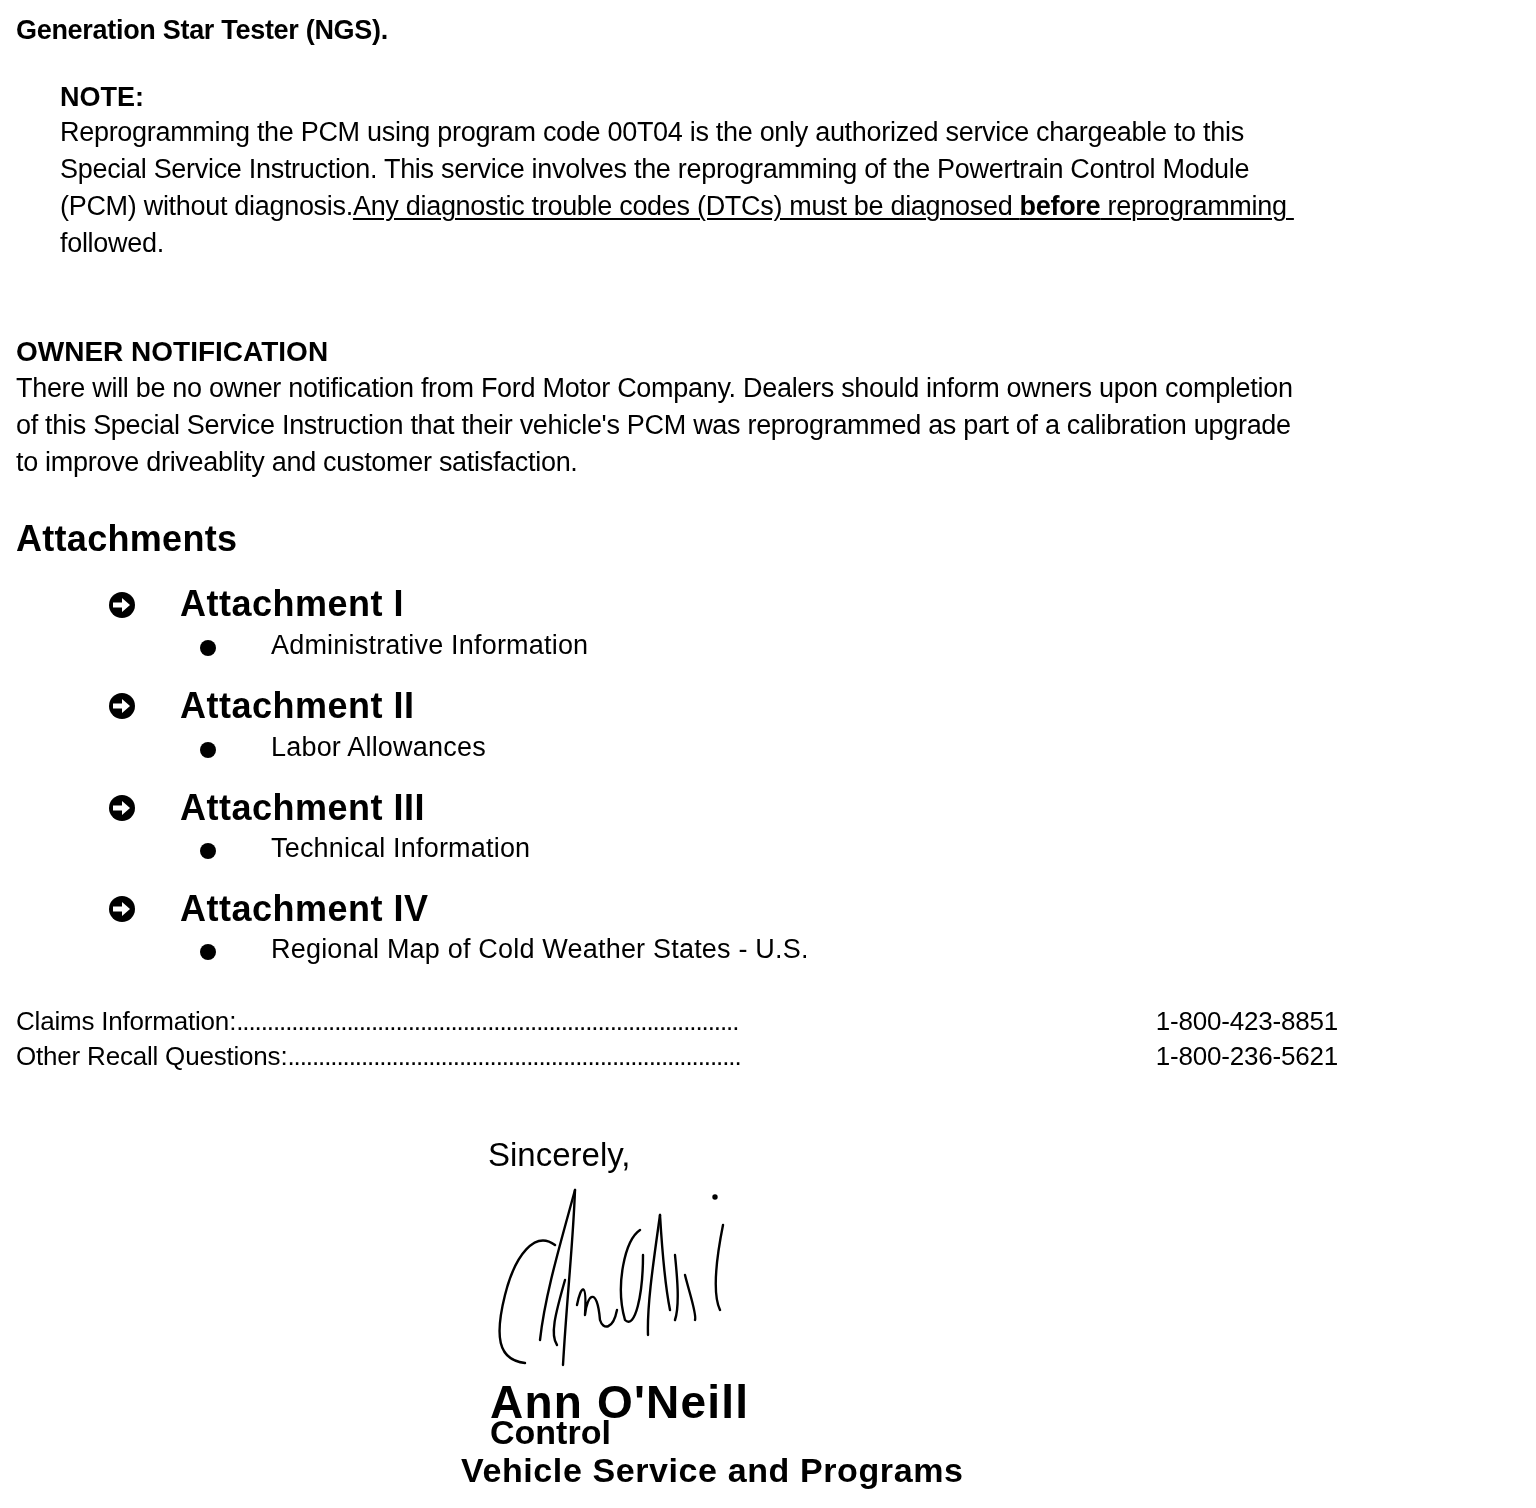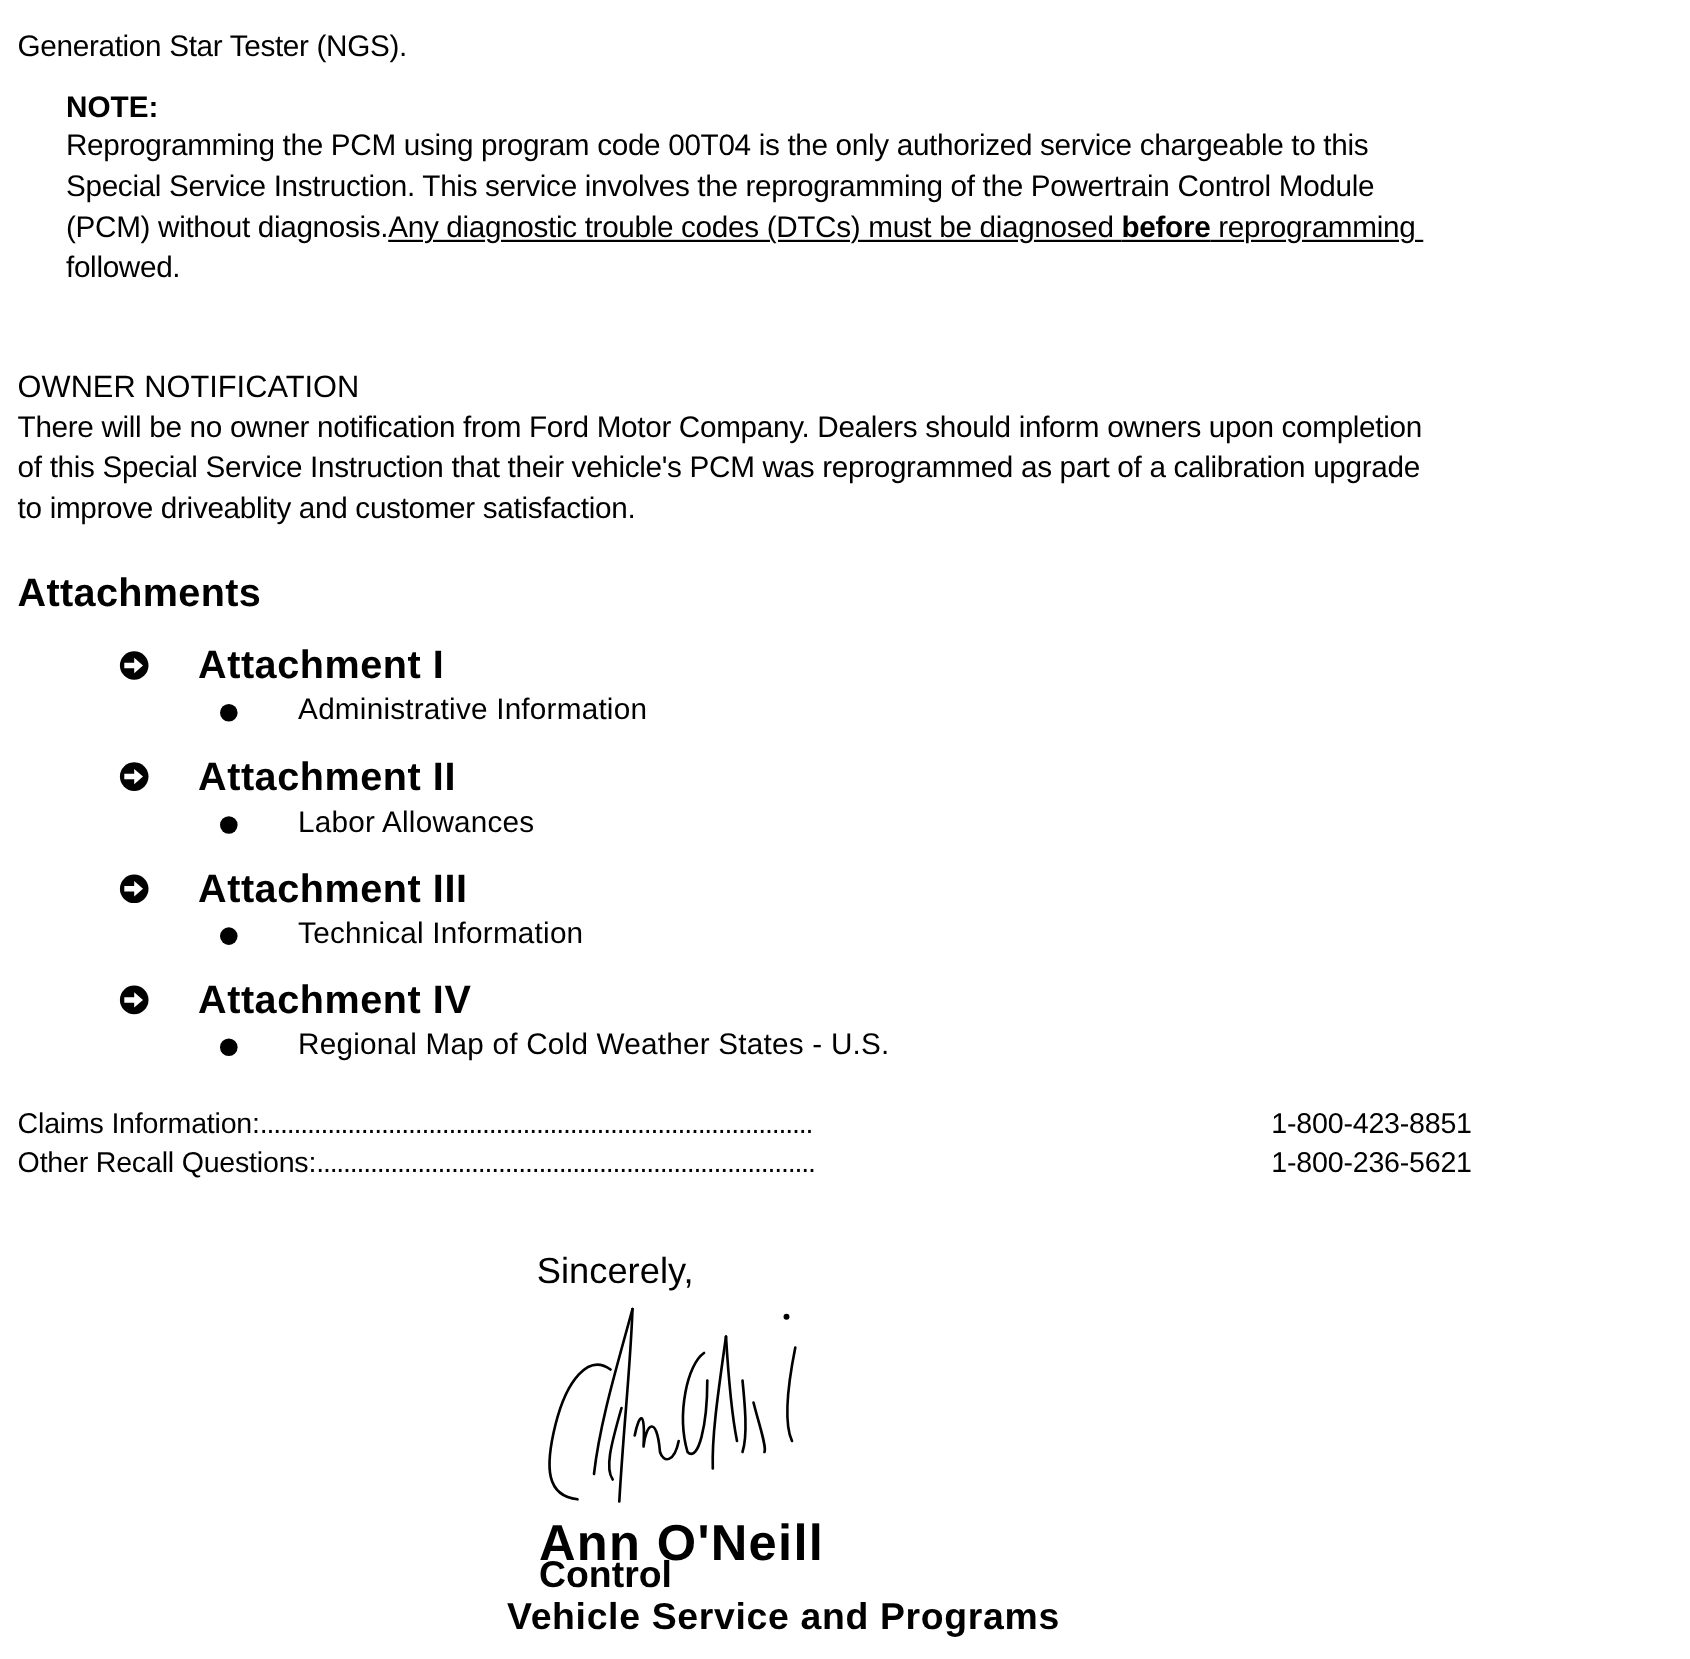--- a/index.html
+++ b/index.html
@@ -5,27 +5,27 @@
   html, body { margin: 0; padding: 0; background: #ffffff; }
   body {
     width: 1536px; height: 1508px; position: relative; overflow: hidden;
     font-family: "Liberation Sans", sans-serif; color: #000;
   }
   .abs { position: absolute; white-space: nowrap; }
   .body-text { font-size: 27px; line-height: 37px; letter-spacing: -0.3px; }
   .bold { font-weight: bold; text-align: center; }
   .u { text-decoration: underline; text-decoration-thickness: 2px; text-underline-offset: 3px; }
 
-  #intro { left: 16px; top: 24px; }
+  #intro { left: 16px; top: 12px; font-weight: bold; }
 
   #note-title { left: 60px; top: 82px; font-size: 27px; font-weight: bold; }
   #note-body { left: 60px; top: 114px; width: 1460px; white-space: normal; }
   #note-body .line { display: block; white-space: nowrap; height: 37px; }
 
-  #owner-title { left: 16px; top: 336px; font-size: 28px; font-weight: normal; }
+  #owner-title { left: 16px; top: 336px; font-size: 28px; font-weight: bold; }
   #owner-body { left: 16px; top: 370px; }
   #owner-body .line { display: block; white-space: nowrap; height: 37px; }
 
   #attach-title { left: 16px; top: 518px; font-size: 36px; font-weight: bold; letter-spacing: 0.3px; }
 
   .att-icon { width: 28px; height: 28px; }
   .att-title { font-size: 36px; font-weight: bold; letter-spacing: 0.5px; }
   .att-bullet { width: 16px; height: 16px; background: #000; border-radius: 50%; }
   .att-sub { font-size: 27px; letter-spacing: 0.2px; }
 

